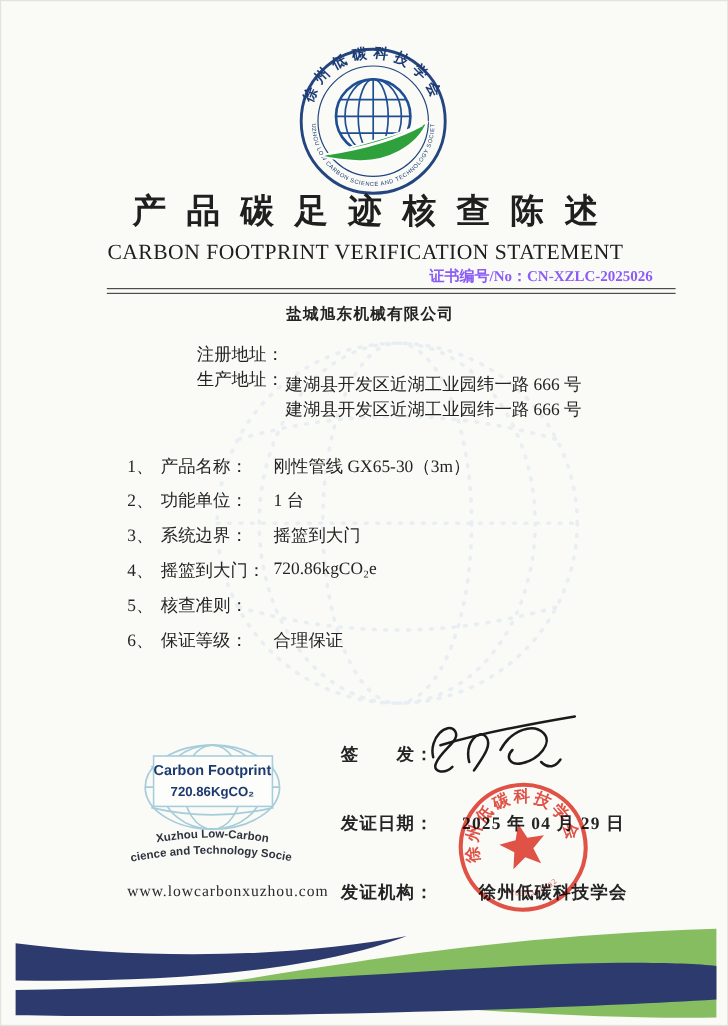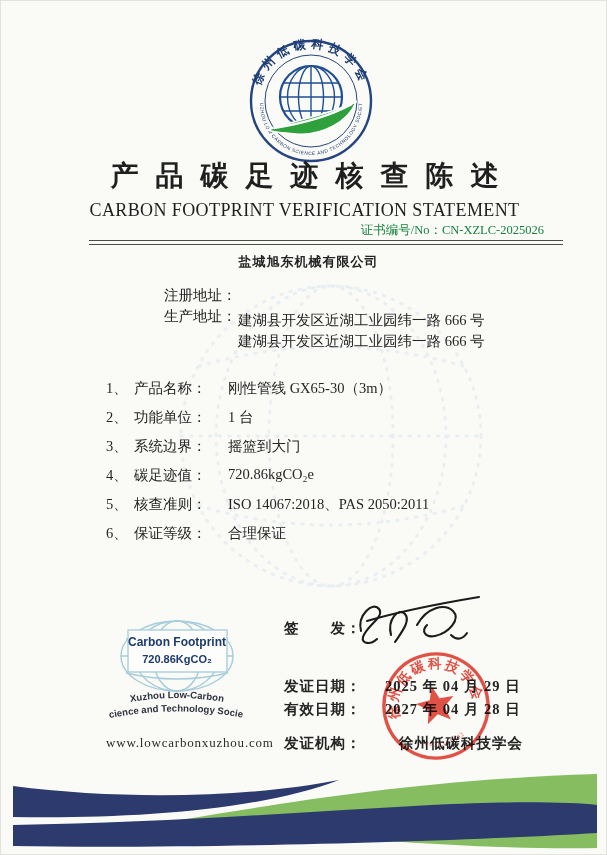--- a/index.html
+++ b/index.html
@@ -5,21 +5,21 @@
   html,body{margin:0;padding:0;background:#e9e9e6;}
   .page{
     position:relative;width:607px;height:855px;margin:0 auto;
     background:#fafaf7;border:1px solid #e2e2de;box-sizing:border-box;
     font-family:"Liberation Serif","DejaVu Serif",serif;color:#242424;overflow:hidden;
   }
   .abs{position:absolute;}
   .title{top:156px;left:0;width:607px;text-align:center;font-size:28px;font-weight:700;
          letter-spacing:17px;text-indent:17px;color:#1f1f1f;}
   .subtitle{top:199px;left:0;width:607px;text-align:center;font-size:18px;letter-spacing:.4px;color:#1e1e1e;}
-  .certno{top:221px;right:62px;font-size:12.5px;color:#15803d;}
+  .certno{top:221px;right:62px;font-size:12.5px;color:#8b5cf6;font-weight:bold;}
   .dline{top:239px;left:88px;width:474px;height:3px;border-top:1.2px solid #4c4c4c;border-bottom:1.2px solid #4c4c4c;}
   .company{top:252px;left:4px;width:607px;text-align:center;font-size:13px;font-weight:700;letter-spacing:1px;}
   .addr-row{left:0;width:516px;height:20px;font-size:14.5px;font-weight:500;}
   .addr-label{position:absolute;left:163px;}
   .addr-value{position:absolute;left:237px;margin-top:25px;}
   .eval-heading{top:344px;left:88px;font-size:15.5px;font-weight:700;letter-spacing:.5px;}
   .eval-row{left:0;width:607px;height:20px;font-size:14.5px;font-weight:500;}
   .eval-no{position:absolute;left:105px;}
   .eval-label{position:absolute;left:133px;}
   .eval-value{position:absolute;left:227px;}
@@ -105,27 +105,26 @@
     <span class="eval-label">功能单位：</span>
     <span class="eval-value">1 台</span>
   </div>
   <div class="abs eval-row" style="top:436px">
     <span class="eval-no">3、</span>
     <span class="eval-label">系统边界：</span>
     <span class="eval-value">摇篮到大门</span>
   </div>
   <div class="abs eval-row" style="top:465px">
     <span class="eval-no">4、</span>
-    <span class="eval-label">碳足迹值：</span>
+    <span class="eval-label">摇篮到大门：</span>
     <span class="eval-value">720.86kgCO₂e</span>
   </div>
   <div class="abs eval-row" style="top:494px">
     <span class="eval-no">5、</span>
     <span class="eval-label">核查准则：</span>
-    <span class="eval-value">ISO 14067:2018、PAS 2050:2011</span>
   </div>
   <div class="abs eval-row" style="top:523px">
     <span class="eval-no">6、</span>
     <span class="eval-label">保证等级：</span>
     <span class="eval-value">合理保证</span>
   </div>
 
   <svg class="abs" style="left:105px;top:600px" width="160" height="130" viewBox="0 0 160 130">
     <defs>
       <path id="bd1" d="M 14,103 Q 71,91 128,103"></path>
@@ -150,24 +149,20 @@
     </text>
   </svg>
   <div class="abs website">www.lowcarbonxuzhou.com</div>
 
   <div class="abs r-row" style="top:618px">
     <span class="r-label">签　　发：</span>
   </div>
   <div class="abs r-row" style="top:676px">
     <span class="r-label">发证日期：</span>
     <span class="r-value">2025 年 04 月 29 日</span>
-  </div>
-  <div class="abs r-row" style="top:699px">
-    <span class="r-label">有效日期：</span>
-    <span class="r-value">2027 年 04 月 28 日</span>
   </div>
   <div class="abs r-row" style="top:733px">
     <span class="r-label">发证机构：</span>
     <span class="r-value2">徐州低碳科技学会</span>
   </div>
 
   <svg class="abs" style="left:350px;top:588px" width="135" height="66" viewBox="0 0 135 66">
     <g fill="none" stroke="#1b1b1b" stroke-width="2.1" stroke-linecap="round">
       <path d="M 10,42 C 6,26 22,12 28,20 C 34,28 16,36 12,48 C 10,55 20,56 26,50"></path>
       <path d="M 40,46 C 36,30 48,18 54,25 C 60,32 50,44 44,53"></path>

